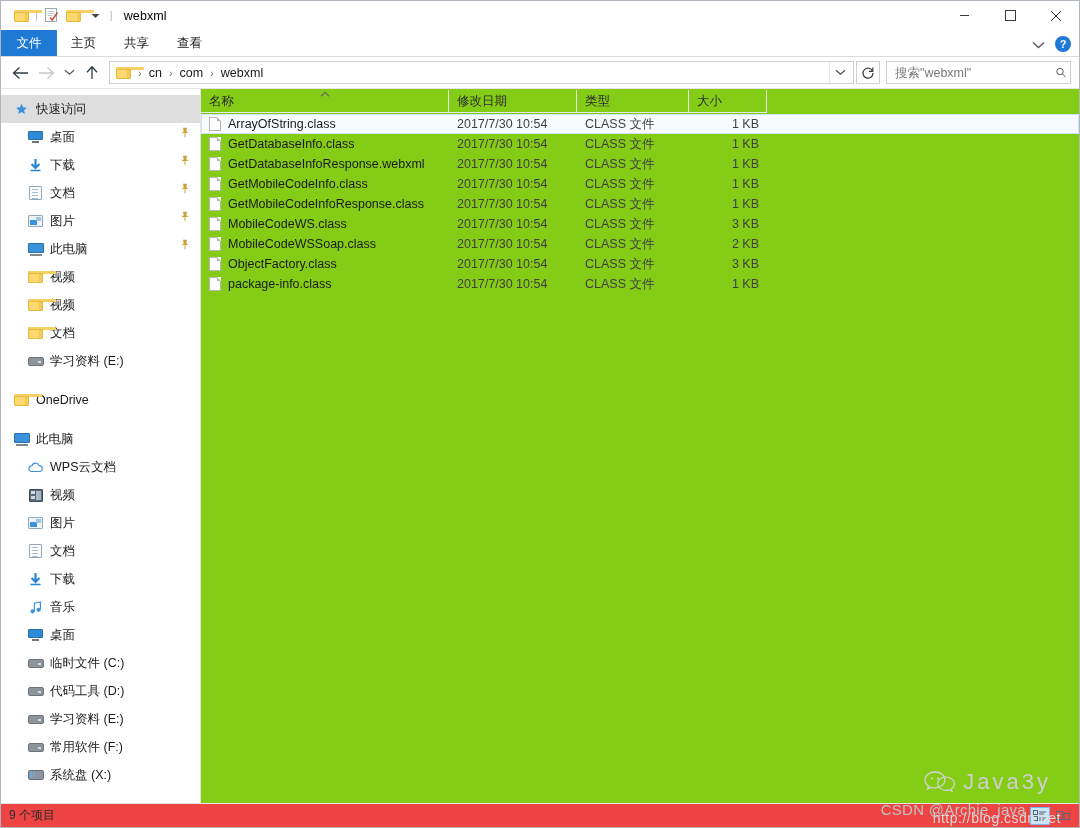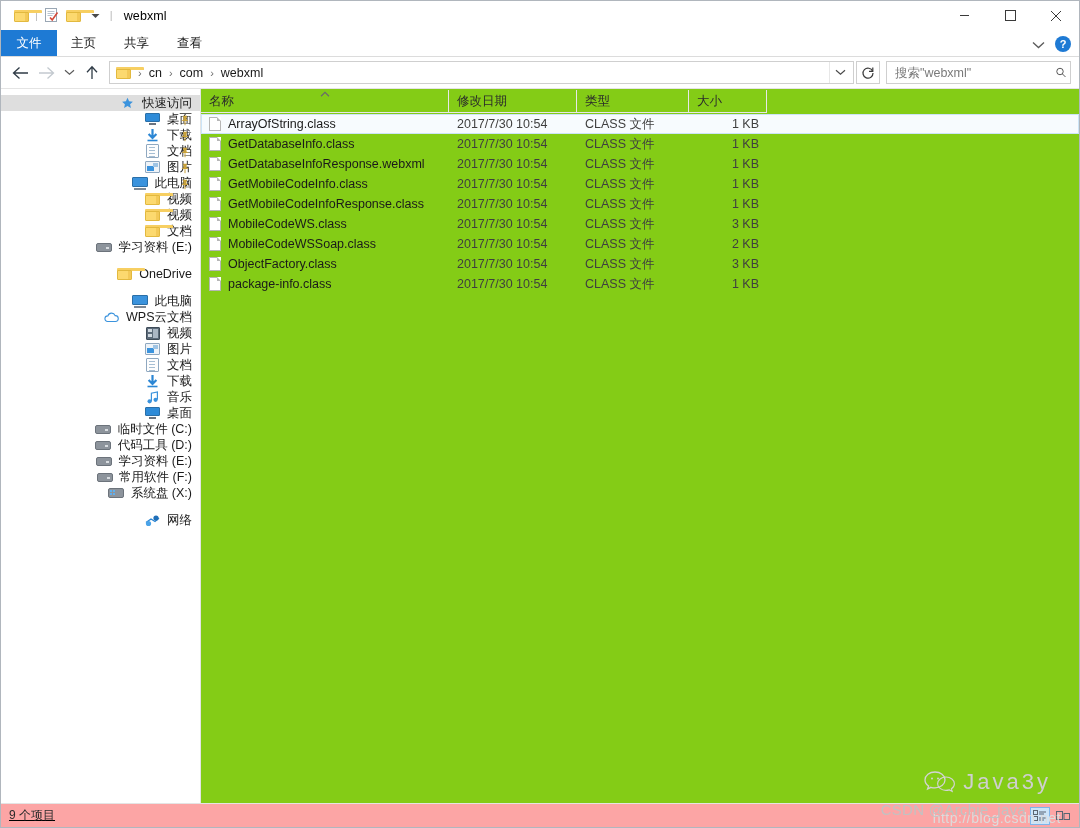--- a/index.html
+++ b/index.html
@@ -98,23 +98,23 @@
 
   
   .sidebar {
     width: 200px; flex: 0 0 200px;
     background: #ffffff;
     border-right: 1px solid #e4e4e4;
     padding-top: 6px;
     overflow: hidden;
   }
   .nav-item {
-    height: 16px; display: flex; align-items: center;
+    height: 28px; display: flex; align-items: center;
     font-size: 12.5px; color: #1a1a1a; position: relative;
-    padding-right: 8px; white-space: nowrap; justify-content: flex-end;
+    padding-right: 24px; white-space: nowrap;
   }
   .nav-item.root { padding-left: 12px; }
   .nav-item.child { padding-left: 26px; }
   .nav-item.selected { background: #dedede; }
   .nav-ico { width: 17px; display: flex; align-items: center; justify-content: center; margin-right: 6px; flex: 0 0 17px; }
   .nav-label { overflow: hidden; text-overflow: ellipsis; }
   .pin { position: absolute; right: 10px; top: 4px; }
   .grp-gap { height: 11px; }
 
   
@@ -154,24 +154,23 @@
   .cell { padding: 0 8px; display: flex; align-items: center; overflow: hidden; white-space: nowrap; }
   .cell.name { gap: 7px; }
   .cell.meta { color: #3f3f3f; }
   .cell.size { justify-content: flex-end; color: #3f3f3f; }
   .file-ico { width: 12px; height: 14px; flex: 0 0 12px; background: #fff; border: 1px solid #b6b6b6; position: relative; }
   .file-ico:after { content:''; position:absolute; right:-1px; top:-1px; border-width:0 4px 4px 0; border-style:solid; border-color: #fff #fff #b6b6b6 #b6b6b6; }
 
   
   .statusbar {
     height: 24px; flex: 0 0 24px;
-    border-top: 1px solid #e4e4e4; background: #fca5a5;
+    border-top: 1px solid #e4e4e4; background: #ef4444;
     display: flex; align-items: center; padding: 0 8px;
     position: relative;
-    text-decoration: underline;
   }
   .status-text { font-size: 12px; color: #2b2b2b; }
   .viewbtns { position: absolute; right: 6px; top: 3px; display: flex; gap: 3px; }
   .vbtn { width: 20px; height: 18px; display: flex; align-items: center; justify-content: center; }
   .vbtn.active { border: 1px solid #7eb4ea; background: #cce4f7; }
 
   
   .wm-java3y {
     position: absolute; right: 28px; top: 768px;
     display: flex; align-items: center; gap: 6px;

